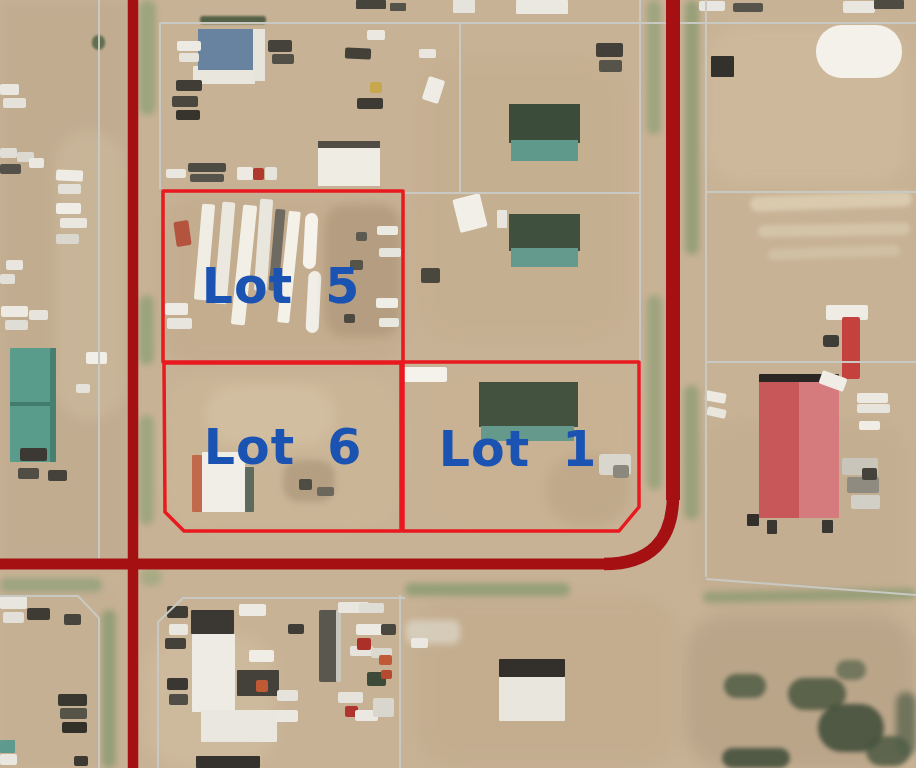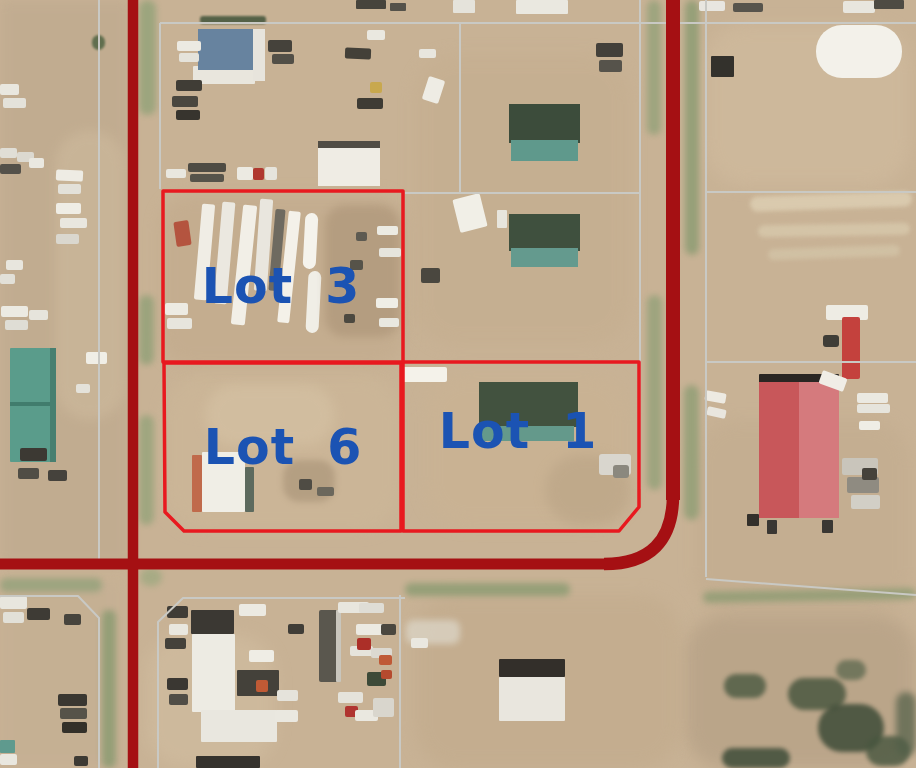--- a/index.html
+++ b/index.html
@@ -240,16 +240,16 @@
         <path d="M673,0 L673,500" fill="none" stroke="#a51013" stroke-width="14" stroke-linejoin="round"></path>
         <path d="M673,495 Q673,564 604,564" fill="none" stroke="#a51013" stroke-width="12.5" stroke-linejoin="round"></path>
         <path d="M608,564 L0,564" fill="none" stroke="#a51013" stroke-width="11" stroke-linejoin="round"></path>
       </g>
     <g>
         <path d="M403,362 L639,362 L639,507 L619,531 L403,531 Z" fill="none" stroke="#e8191f" stroke-width="3.5" stroke-linejoin="round"></path>
         <path d="M164,363 L401,363 L401,531 L184,531 L165,512 Z" fill="none" stroke="#e8191f" stroke-width="3.5" stroke-linejoin="round"></path>
         <path d="M163,191 L403,191 L403,362 L163,362 Z" fill="none" stroke="#e8191f" stroke-width="3.5" stroke-linejoin="round"></path>
       </g>
   </svg>
-  <div class="lot-label" style="left: 518px; top: 431px; color: rgb(27, 83, 179);">Lot 1</div>
+  <div class="lot-label" style="left: 518px; top: 449px; color: rgb(27, 83, 179);">Lot 1</div>
   <div class="lot-label" style="left: 283px; top: 447px; color: rgb(27, 83, 179);">Lot 6</div>
-  <div class="lot-label" style="left: 281px; top: 286px; color: rgb(27, 83, 179);">Lot 3</div>
+  <div class="lot-label" style="left: 281px; top: 286px; color: rgb(27, 83, 179);">Lot 5</div>
 </div>
 
 </body></html>

